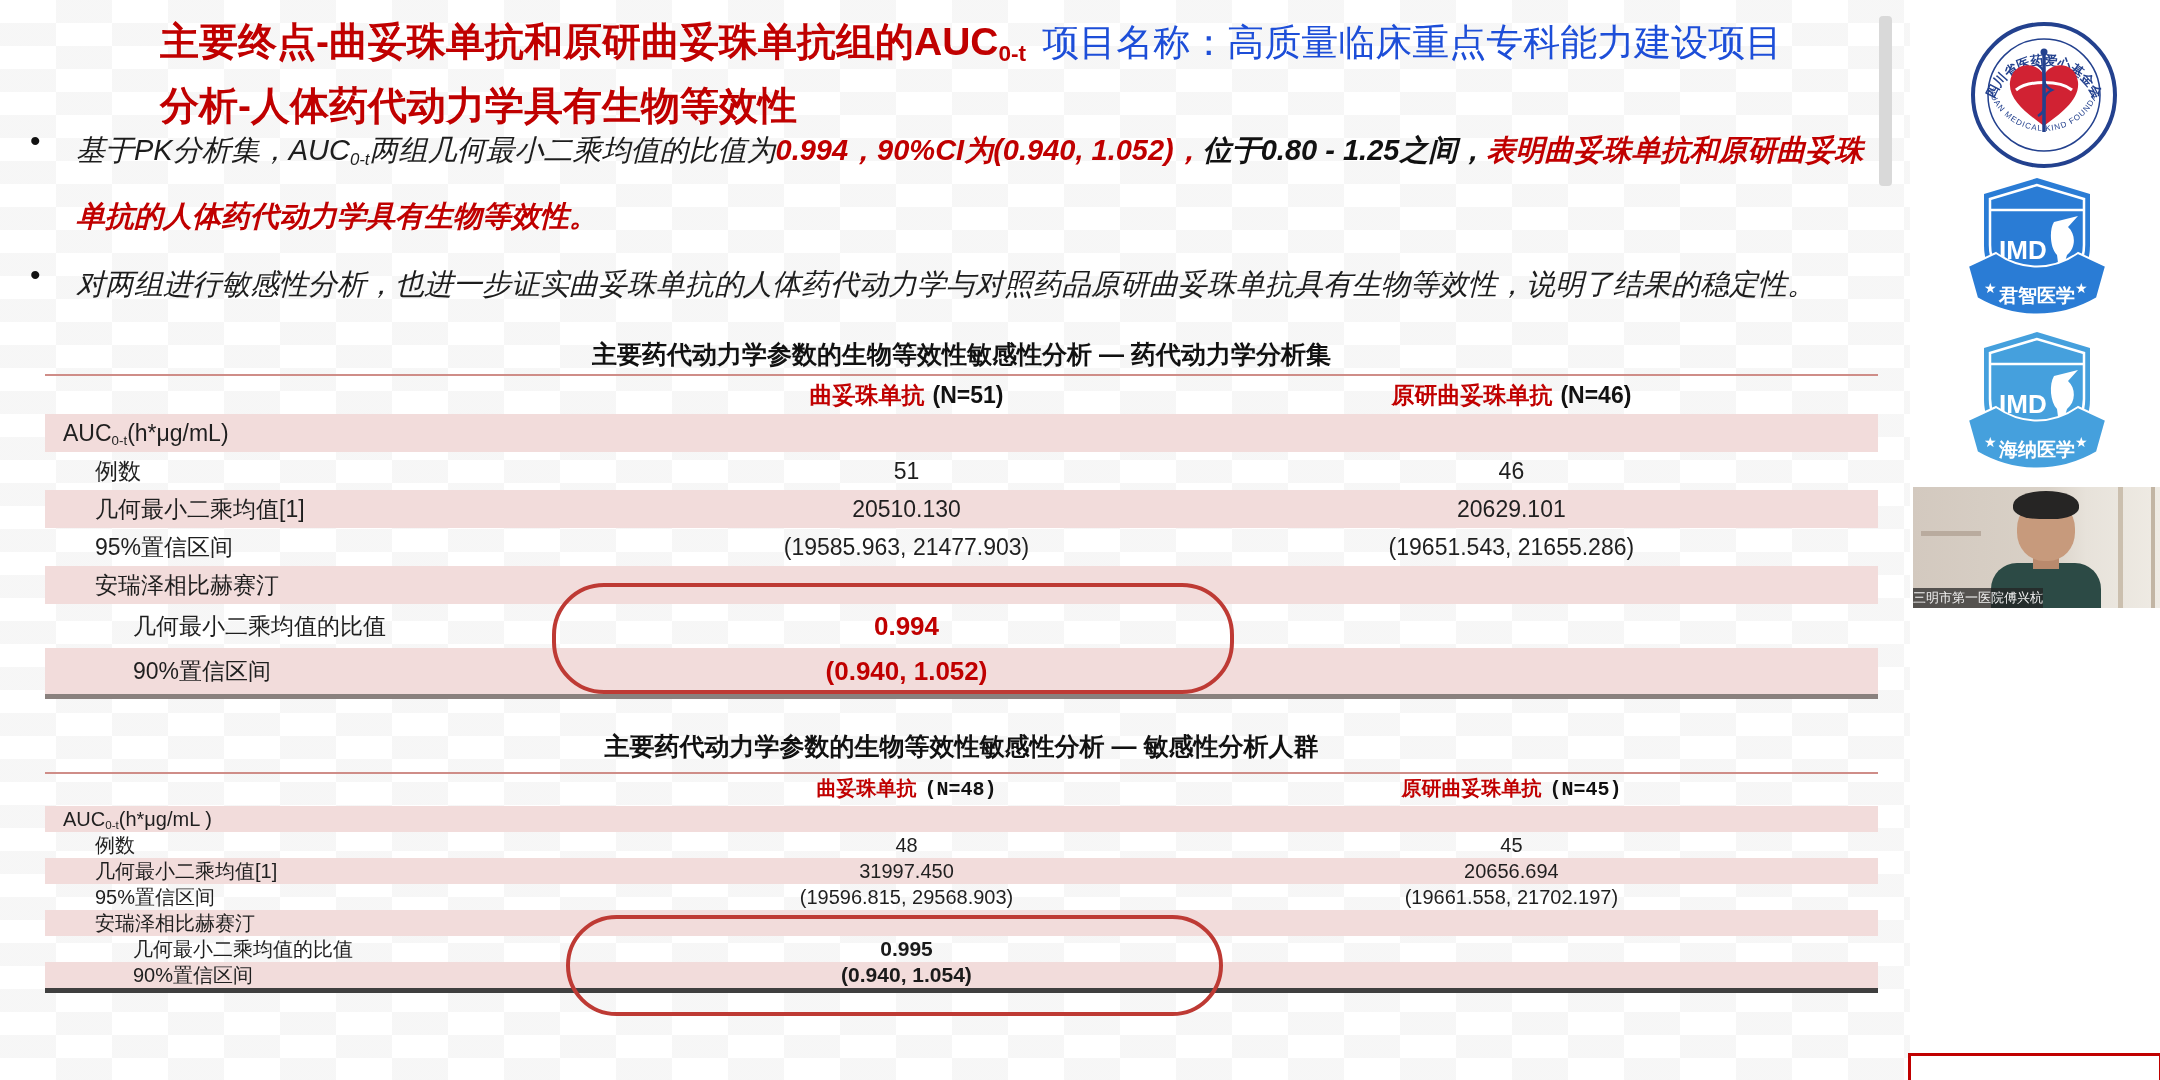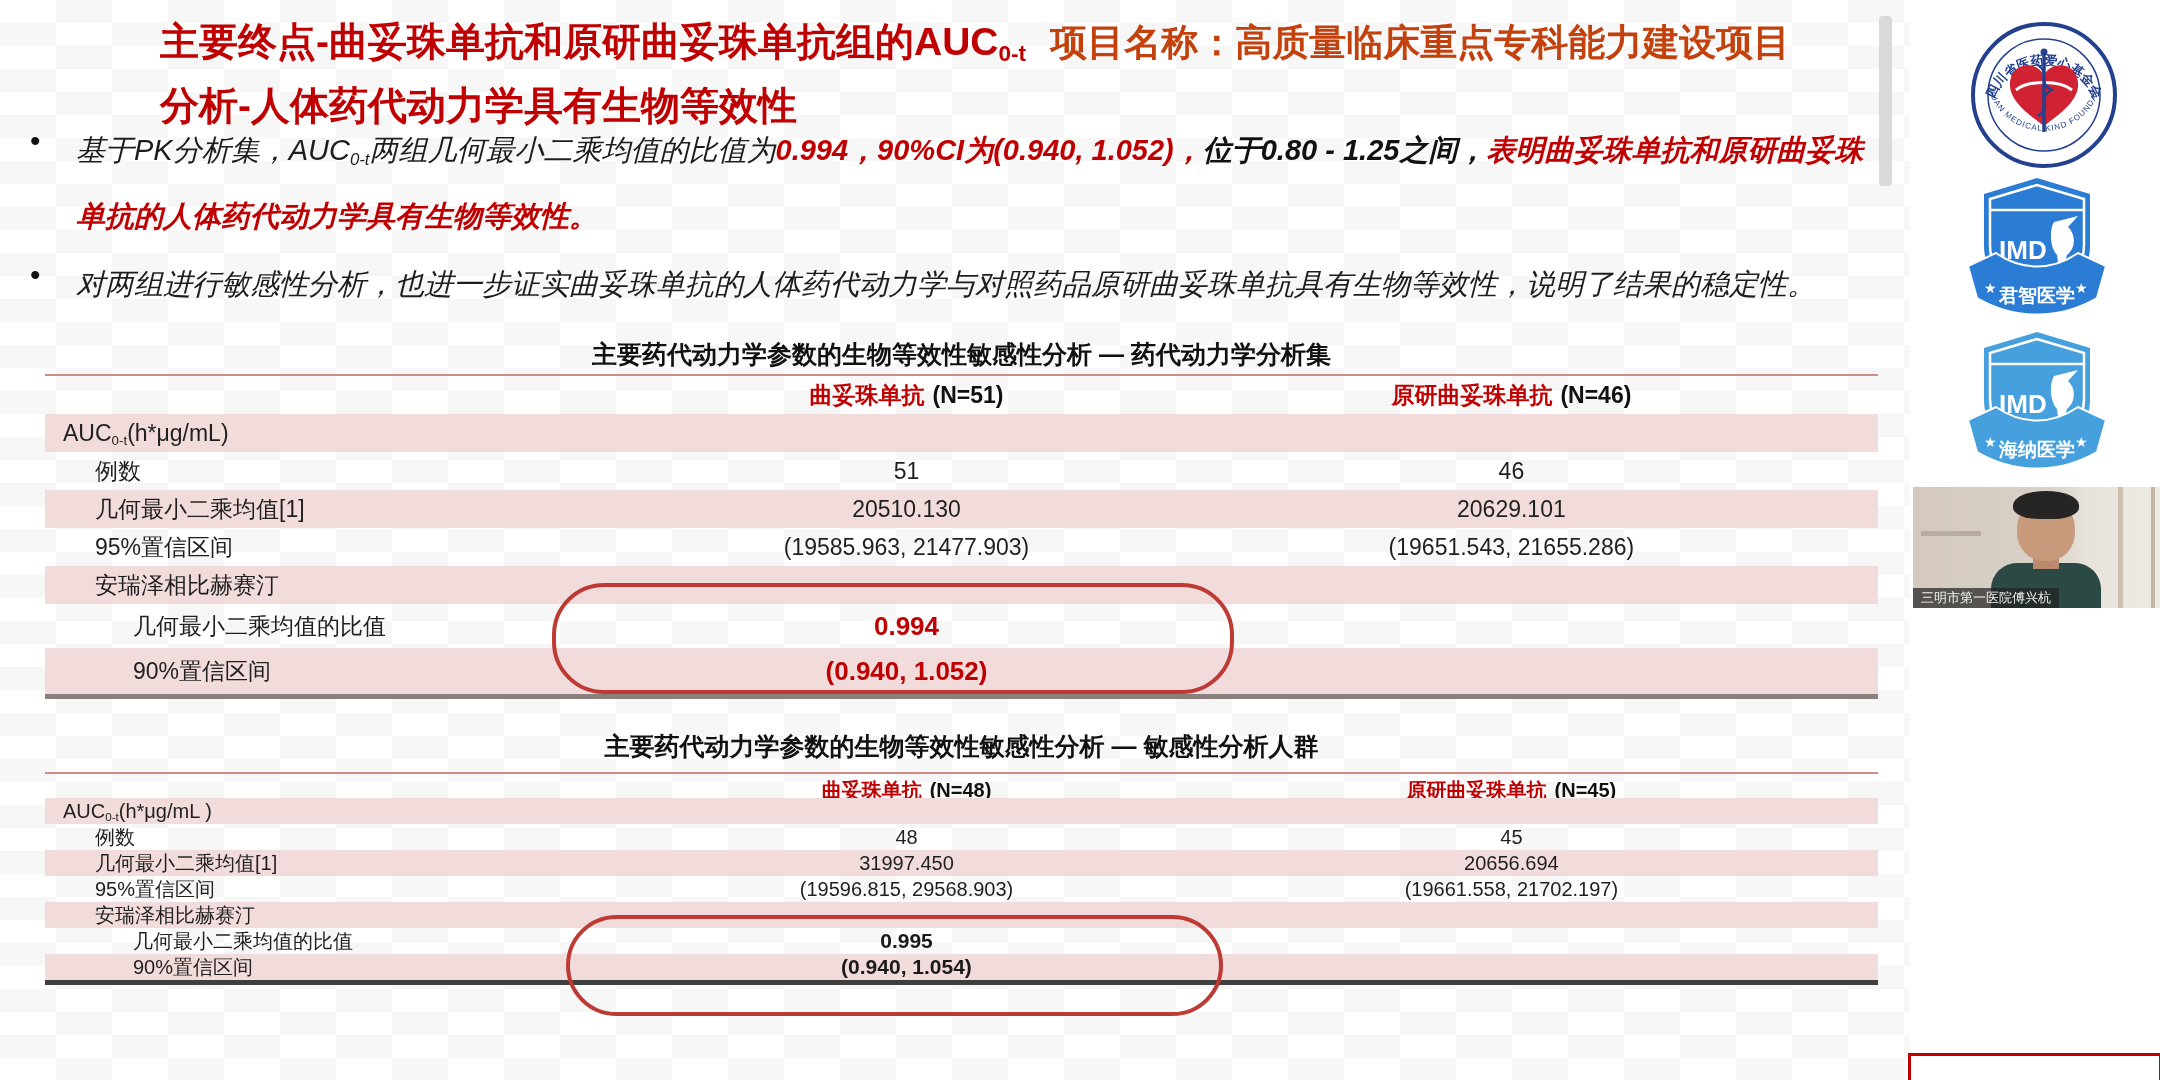--- a/index.html
+++ b/index.html
@@ -12,21 +12,21 @@
   
   .slide{position:absolute;left:0;top:0;width:1910px;height:1080px;}
   .slide::before{
     content:"";position:absolute;inset:0;
     background:repeating-conic-gradient(rgba(110,110,110,0.06) 0% 25%, transparent 0% 50%);
     background-size:112px 46px;
   }
   
   .title-block{position:absolute;left:160px;top:16px;width:1760px;line-height:52px;}
   .t-red{color:#C00000;font-weight:bold;font-size:39px;}
-  .t-black{color:#c2410c;font-size:37px;margin-left:24px;font-weight:bold;}
+  .t-black{color:#1d4ed8;font-size:37px;margin-left:16px;font-weight:normal;}
   .sub{font-size:0.58em;vertical-align:-0.28em;}
   
   .bullet{position:absolute;left:30px;width:1845px;}
   .bullet .marker{position:absolute;left:0;top:2px;font-size:30px;color:#111;}
   .bullet p{margin:0;padding-left:46px;font-size:29px;line-height:56px;color:#1d1d1d;font-style:italic;}
   .b1{top:122px;}
   .b2{top:256px;}
   .red-b{color:#C00000;font-weight:bold;}
   .blk-b{color:#111;font-weight:bold;}
   
@@ -35,21 +35,21 @@
   .tt1{top:338px;}
   .tt2{top:730px;}
   
   .tbl{position:absolute;left:45px;width:1833px;border-top:2px solid #cf8d88;}
   .tbl1{top:374px;font-size:23px;border-bottom:5px solid #8a817e;}
   .tbl2{top:772px;font-size:20px;border-bottom:5px solid #3f3f3f;}
   .row{position:relative;width:100%;}
   .r38{height:38px;line-height:38px;}
   .r44{height:44px;line-height:44px;}
   .r46{height:46px;line-height:46px;}
-  .r32{height:24px;line-height:32px;}
+  .r32{height:32px;line-height:32px;font-family:Liberation Mono, monospace;}
   .r26{height:26px;line-height:26px;}
   .pink{background:#F2DCDB;}
   .lbl{position:absolute;top:0;white-space:nowrap;}
   .i0{left:18px;} .i1{left:50px;} .i2{left:88px;}
   .v{position:absolute;top:0;text-align:center;white-space:nowrap;}
   .v1{left:27%;width:40%;}
   .v2{left:63%;width:34%;}
   .hdr-red{color:#C00000;font-weight:bold;}
   .hdr-n{color:#111;font-weight:bold;margin-left:8px;}
   .em1{color:#C00000;font-weight:bold;font-size:26px;}
@@ -67,21 +67,21 @@
   
   .webcam{position:absolute;left:1913px;top:487px;width:247px;height:121px;overflow:hidden;background:#d6cdc3;}
   .wc-wall{position:absolute;inset:0;background:linear-gradient(90deg,#d3c9bf 0%,#d9d1c7 55%,#e7e2da 70%,#efebe4 100%);}
   .wc-shelf{position:absolute;left:8px;top:44px;width:60px;height:5px;background:#b9ab9e;}
   .wc-frame{position:absolute;left:205px;top:0;width:5px;height:121px;background:#cbbfae;}
   .wc-frame2{position:absolute;left:238px;top:0;width:4px;height:121px;background:#c2b5a4;}
   .wc-body{position:absolute;left:78px;top:76px;width:110px;height:60px;background:#2c4a45;border-radius:26px 26px 0 0;}
   .wc-neck{position:absolute;left:120px;top:64px;width:26px;height:18px;background:#b98a6d;}
   .wc-head{position:absolute;left:104px;top:12px;width:58px;height:62px;background:#c79a7c;border-radius:48% 48% 46% 46%;}
   .wc-hair{position:absolute;left:100px;top:4px;width:66px;height:28px;background:#262524;border-radius:50% 50% 40% 40%;}
-  .wc-name{position:absolute;left:0;bottom:0;height:20px;line-height:20px;padding:0 8px;
+  .wc-name{position:absolute;left:0;bottom:0;height:20px;line-height:20px;padding:0 0;
            background:rgba(35,35,35,0.72);color:#f2f2f2;font-size:13px;white-space:nowrap;}
   
   .br-box{position:absolute;left:1908px;top:1053px;width:248px;height:40px;background:#fff;border:3px solid #C00000;}
   svg text{font-family:"Liberation Sans","DejaVu Sans",sans-serif;}
 </style>
 </head>
 <body>
 
 <div class="slide">
 

